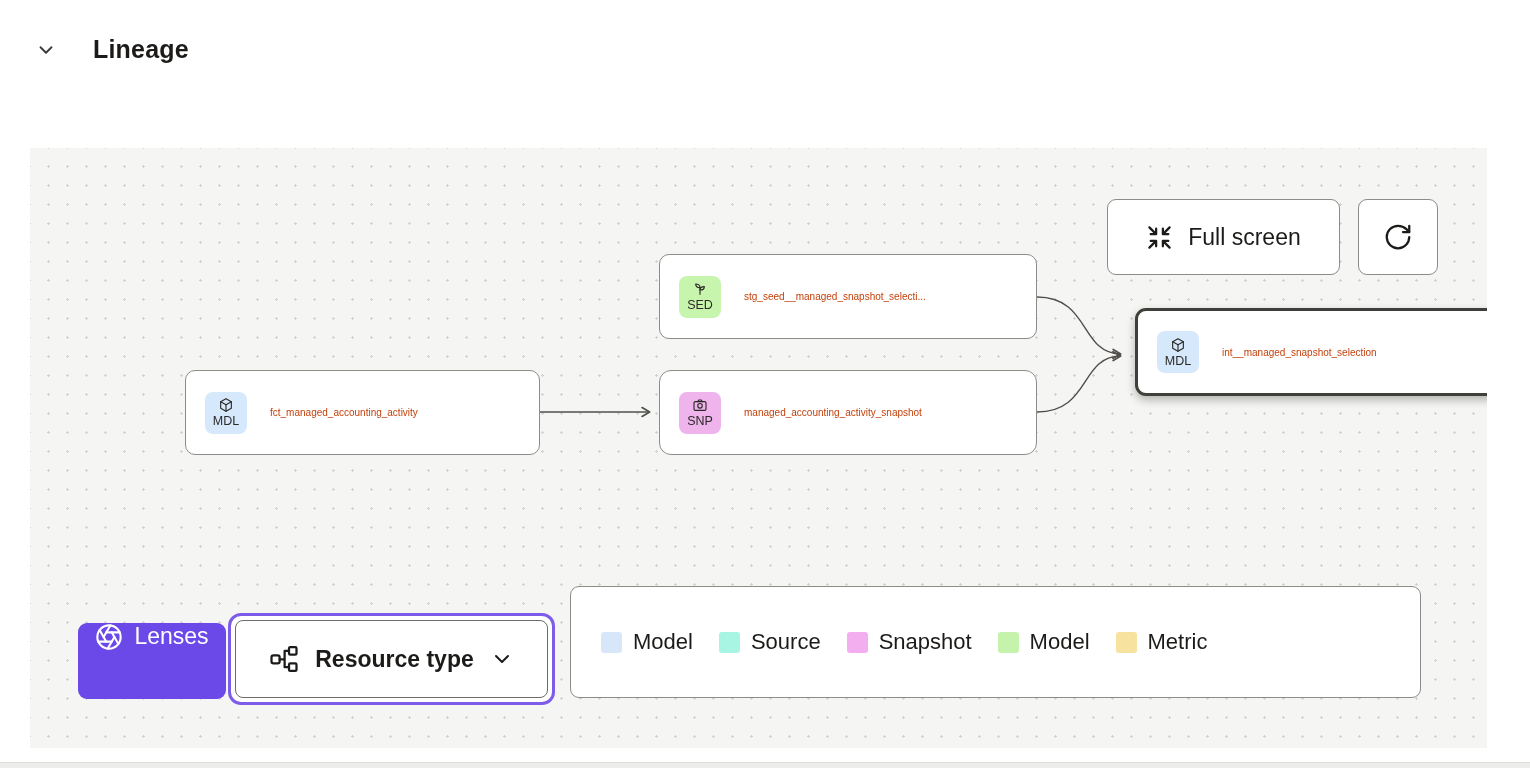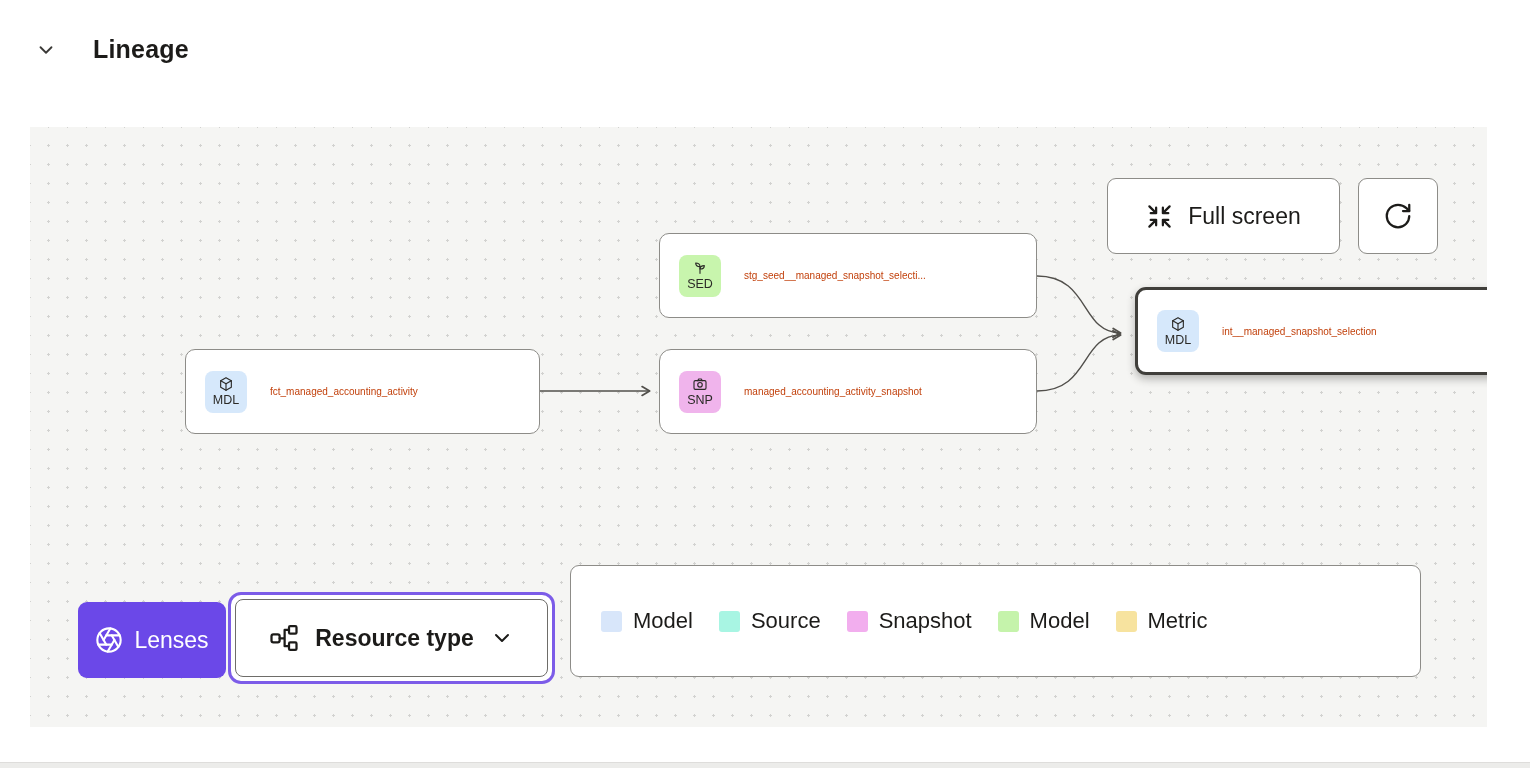--- a/index.html
+++ b/index.html
@@ -18,21 +18,21 @@
     position: absolute; left: 27px; top: 39px; width: 22px; height: 22px;
     color: #3a3936; cursor: pointer;
   }
   .page-title {
     position: absolute; left: 85px; top: 35px;
     font-size: 25px; font-weight: 700; color: #1c1b19; letter-spacing: 0.2px;
   }
 
   
   .canvas {
-    position: absolute; left: 30px; top: 127px; width: 1457px; height: 600px;
+    position: absolute; left: 30px; top: 148px; width: 1457px; height: 600px;
     background-color: #f5f5f3;
     background-image: radial-gradient(#d2d2d0 1.1px, transparent 1.1px);
     background-size: 19px 19px;
     background-position: 9px 9px;
     overflow: hidden;
   }
   .edges { position: absolute; left: 0; top: 0; width: 100%; height: 100%; pointer-events: none; }
 
   
   .btn {
@@ -68,21 +68,21 @@
   .badge .badge-label { font-size: 12.5px; font-weight: 500; line-height: 1; margin-top: 2px; }
   .badge svg { width: 16px; height: 16px; }
   .node .node-label {
     margin-left: 23px; font-size: 10px; color: #c2410c; white-space: nowrap;
   }
 
   
   .lenses-btn {
     position: absolute; left: 48px; top: 475px; width: 148px; height: 76px;
     background: #6b48e8; border-radius: 9px; color: #ffffff;
-    display: flex; align-items: center; justify-content: center; gap: 11px;
+    display: flex; align-items: flex-start; justify-content: center; gap: 11px;
     cursor: pointer;
   }
   .lenses-btn .label { font-size: 23px; font-weight: 500; }
 
   .resource-wrap {
     position: absolute; left: 198px; top: 465px; width: 327px; height: 92px;
     background: #ffffff; border: 3px solid #7c5ce8; border-radius: 13px;
     padding: 4px; cursor: pointer;
   }
   .resource-btn {

